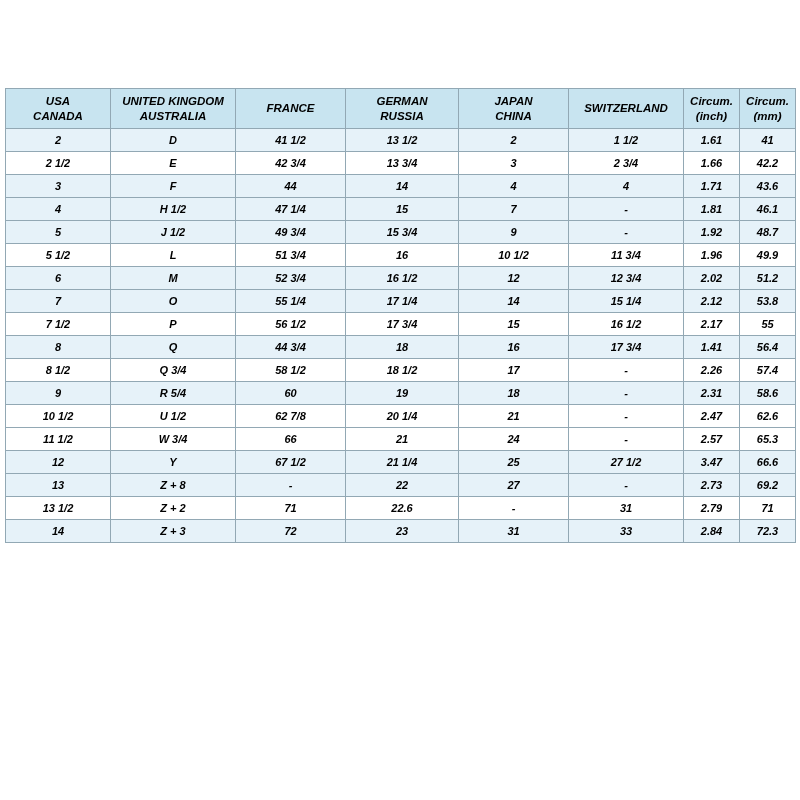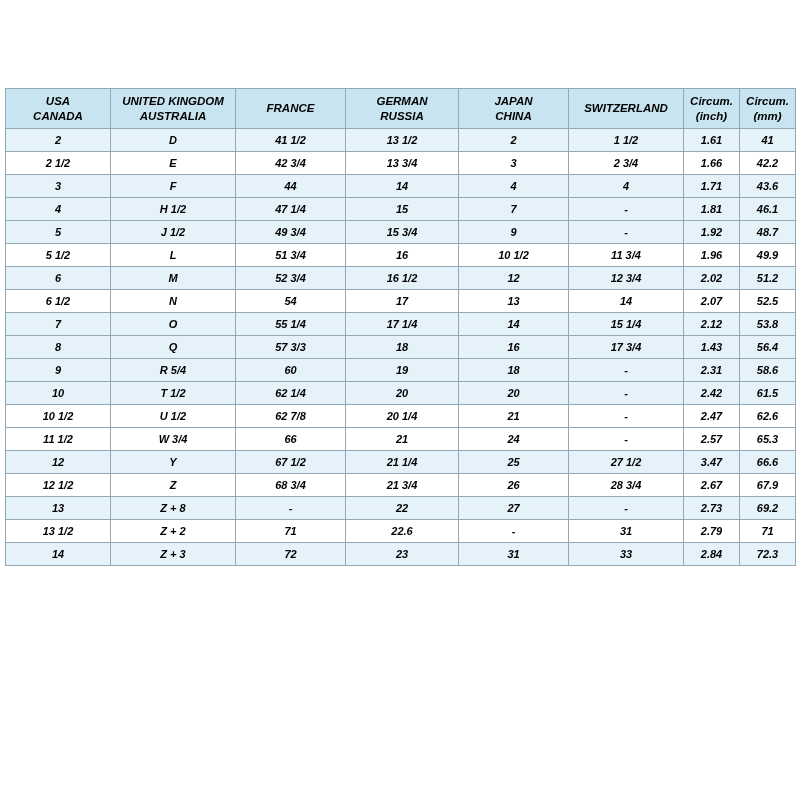--- a/index.html
+++ b/index.html
@@ -176,69 +176,69 @@
           <tr class="alt">
             <td>6</td>
             <td>M</td>
             <td>52 3/4</td>
             <td>16 1/2</td>
             <td>12</td>
             <td>12 3/4</td>
             <td>2.02</td>
             <td>51.2</td>
           </tr>
-          <tr>
-            <td>6 1/2</td>
-            <td>N</td>
-            <td>54</td>
-            <td>17</td>
-            <td>13</td>
-            <td>14</td>
-            <td>2.07</td>
-            <td>52.5</td>
-          </tr>
           <tr class="alt">
             <td>7</td>
             <td>O</td>
             <td>55 1/4</td>
             <td>17 1/4</td>
             <td>14</td>
             <td>15 1/4</td>
             <td>2.12</td>
             <td>53.8</td>
           </tr>
+          <tr>
+            <td>7 1/2</td>
+            <td>P</td>
+            <td>56 1/2</td>
+            <td>17 3/4</td>
+            <td>15</td>
+            <td>16 1/2</td>
+            <td>2.17</td>
+            <td>55</td>
+          </tr>
           <tr class="alt">
             <td>8</td>
             <td>Q</td>
-            <td>57 3/3</td>
+            <td>44 3/4</td>
             <td>18</td>
             <td>16</td>
             <td>17 3/4</td>
-            <td>1.43</td>
+            <td>1.41</td>
             <td>56.4</td>
+          </tr>
+          <tr>
+            <td>8 1/2</td>
+            <td>Q 3/4</td>
+            <td>58 1/2</td>
+            <td>18 1/2</td>
+            <td>17</td>
+            <td>-</td>
+            <td>2.26</td>
+            <td>57.4</td>
           </tr>
           <tr class="alt">
             <td>9</td>
             <td>R 5/4</td>
             <td>60</td>
             <td>19</td>
             <td>18</td>
             <td>-</td>
             <td>2.31</td>
             <td>58.6</td>
-          </tr>
-          <tr class="alt">
-            <td>10</td>
-            <td>T 1/2</td>
-            <td>62 1/4</td>
-            <td>20</td>
-            <td>20</td>
-            <td>-</td>
-            <td>2.42</td>
-            <td>61.5</td>
           </tr>
           <tr>
             <td>10 1/2</td>
             <td>U 1/2</td>
             <td>62 7/8</td>
             <td>20 1/4</td>
             <td>21</td>
             <td>-</td>
             <td>2.47</td>
             <td>62.6</td>
@@ -256,30 +256,20 @@
           <tr class="alt">
             <td>12</td>
             <td>Y</td>
             <td>67 1/2</td>
             <td>21 1/4</td>
             <td>25</td>
             <td>27 1/2</td>
             <td>3.47</td>
             <td>66.6</td>
           </tr>
-          <tr>
-            <td>12 1/2</td>
-            <td>Z</td>
-            <td>68 3/4</td>
-            <td>21 3/4</td>
-            <td>26</td>
-            <td>28 3/4</td>
-            <td>2.67</td>
-            <td>67.9</td>
-          </tr>
           <tr class="alt">
             <td>13</td>
             <td>Z + 8</td>
             <td>-</td>
             <td>22</td>
             <td>27</td>
             <td>-</td>
             <td>2.73</td>
             <td>69.2</td>
           </tr>

